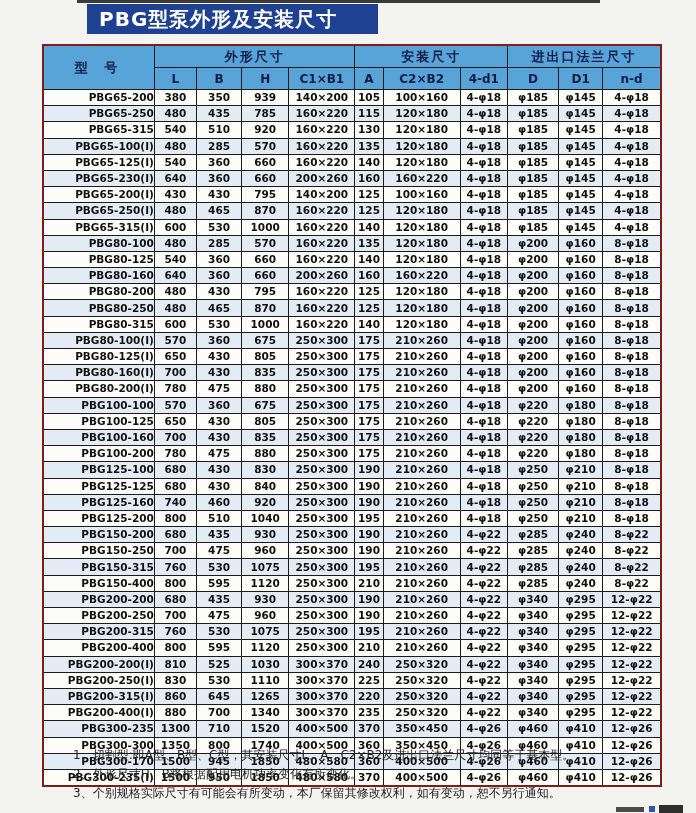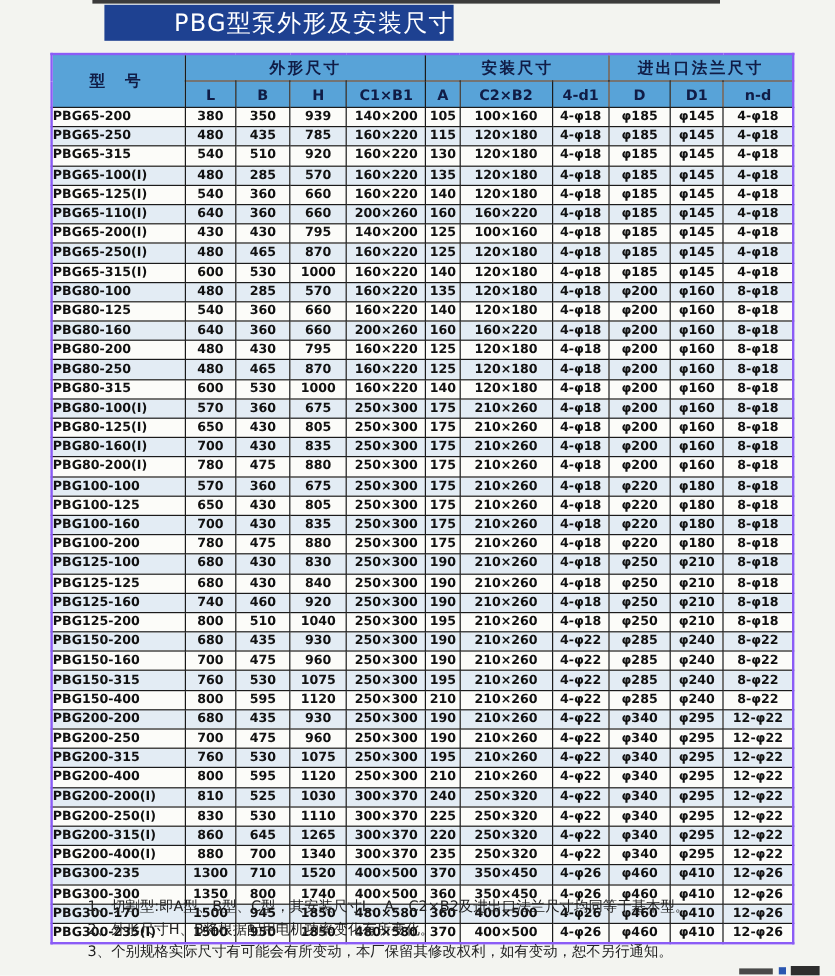--- a/index.html
+++ b/index.html
@@ -8,50 +8,50 @@
     background:#f3f4f0;
     font-family:"DejaVu Sans",sans-serif;
   }
   .scan-top-strip{
     position:absolute;left:77px;top:0;width:523px;height:3px;
     background:#3b3b3b;
   }
   .banner{
     position:absolute;left:87px;top:4px;width:291px;height:30px;
     background:#1e4191;color:#ffffff;
-    font-size:20px;font-weight:normal;line-height:30px;
+    font-size:20px;font-weight:bold;line-height:30px;
     padding-left:12px;box-sizing:border-box;
-    letter-spacing:1px;white-space:nowrap;text-align:right;
+    letter-spacing:1px;white-space:nowrap;
   }
   .table-wrap{
     position:absolute;left:42px;top:44px;
   }
   table{
     border-collapse:collapse;table-layout:fixed;width:620px;
     background:#fcfcf9;
   }
   th,td{
     border:1px solid #1b1b1b;
     text-align:center;vertical-align:middle;
     padding:0;overflow:hidden;white-space:nowrap;
   }
-  table{border:2px solid #8b5cf6;}
+  table{border:2px solid #7f1d1d;}
   thead th{
     background:#58a3d8;color:#101c46;
     font-weight:bold;height:21px;
   }
   th.group{font-size:13px;letter-spacing:2px;}
   th.sub{font-size:12px;}
   th.model-h{font-size:13px;letter-spacing:6px;}
   tbody td{
     height:15.2px;font-size:10.5px;font-weight:bold;color:#111;
     line-height:15px;
   }
   tbody tr.stripe td{background:#e3ecf4;}
-  tbody td.model{text-align:left;}
+  tbody td.model{text-align:right;}
   col.c-model{width:111px;}
   col.c-l{width:42px;}
   col.c-b{width:45px;}
   col.c-h{width:47px;}
   col.c-c1b1{width:66px;}
   col.c-a{width:28px;}
   col.c-c2b2{width:77px;}
   col.c-4d1{width:47px;}
   col.c-d{width:51px;}
   col.c-d1{width:44px;}
@@ -169,21 +169,21 @@
           <td>660</td>
           <td>160×220</td>
           <td>140</td>
           <td>120×180</td>
           <td>4-φ18</td>
           <td>φ185</td>
           <td>φ145</td>
           <td>4-φ18</td>
         </tr>
         <tr class="stripe">
-          <td class="model">PBG65-110(I)</td>
+          <td class="model">PBG65-230(I)</td>
           <td>640</td>
           <td>360</td>
           <td>660</td>
           <td>200×260</td>
           <td>160</td>
           <td>160×220</td>
           <td>4-φ18</td>
           <td>φ185</td>
           <td>φ145</td>
           <td>4-φ18</td>
@@ -468,21 +468,21 @@
           <td>930</td>
           <td>250×300</td>
           <td>190</td>
           <td>210×260</td>
           <td>4-φ22</td>
           <td>φ285</td>
           <td>φ240</td>
           <td>8-φ22</td>
         </tr>
         <tr>
-          <td class="model">PBG150-160</td>
+          <td class="model">PBG150-250</td>
           <td>700</td>
           <td>475</td>
           <td>960</td>
           <td>250×300</td>
           <td>190</td>
           <td>210×260</td>
           <td>4-φ22</td>
           <td>φ285</td>
           <td>φ240</td>
           <td>8-φ22</td>

